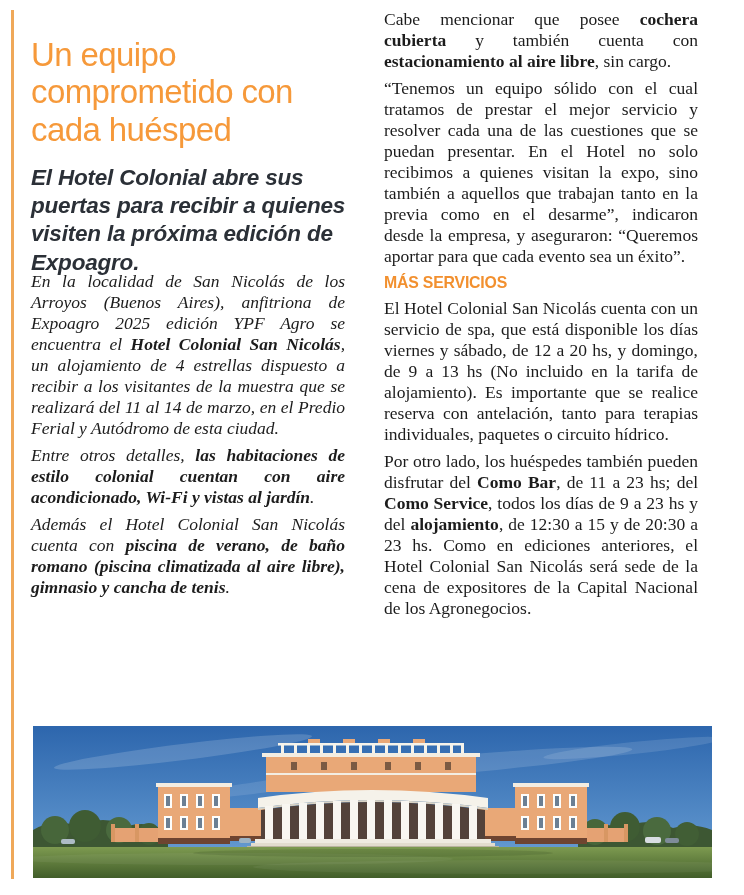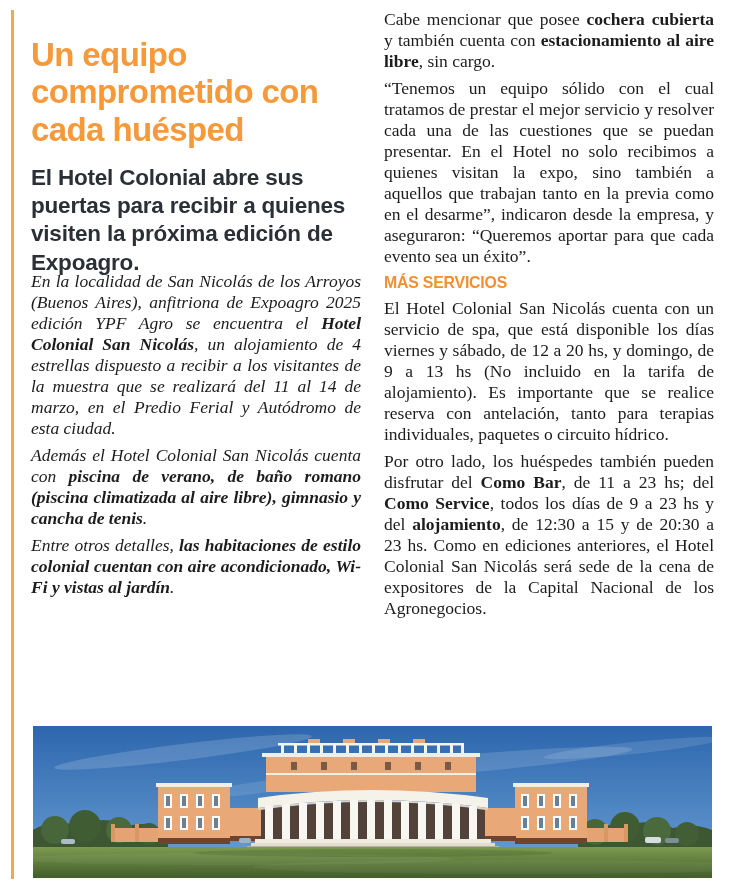--- a/index.html
+++ b/index.html
@@ -2,30 +2,30 @@
 <html lang="es"><head>
 <meta charset="utf-8">
 <style>
   html,body{margin:0;padding:0;background:#ffffff;}
   body{width:744px;height:895px;position:relative;overflow:hidden;
        font-family:"Liberation Serif",serif;-webkit-font-smoothing:antialiased;}
 
   .accent-rule{position:absolute;left:11px;top:10px;width:3px;height:869px;background:#efa859;}
 
   .headline{position:absolute;left:31px;top:14px;width:332px;
-    font-family:"Liberation Sans",sans-serif;font-weight:700;
+    font-family:"Liberation Sans",sans-serif;font-weight:400;
     font-size:33px;line-height:1.13;letter-spacing:-0.6px;color:#f6993a;}
 
   .standfirst{position:absolute;left:31px;top:141px;width:332px;
-    font-family:"Liberation Sans",sans-serif;font-weight:700;
+    font-family:"Liberation Sans",sans-serif;font-style:italic;font-weight:700;
     font-size:22.5px;line-height:1.26;letter-spacing:-0.2px;color:#2b3037;}
 
   .col{position:absolute;width:330px;font-size:17.5px;line-height:21px;
        color:#1c1c1c;text-align:justify;hyphens:auto;-webkit-hyphens:auto;}
-  .col p{margin:0 0 6px 0;}
+  .col p{margin:0 16px 6px 0;}
   .col strong{font-weight:bold;}
   .left-col{left:31px;top:271px;font-style:italic;}
   .right-col{left:384px;top:9px;}
 
   .section-subhead{font-family:"Liberation Sans",sans-serif;font-weight:700;
     font-size:16.5px;line-height:1.1;color:#f2902f;letter-spacing:-0.2px;
     margin:6px 0 7px 0;text-align:left;transform:scaleX(.96);transform-origin:left;}
 
   .photo{position:absolute;left:33px;top:726px;width:679px;height:152px;overflow:hidden;}
   .photo svg{display:block;}
@@ -34,22 +34,22 @@
 <body>
 
 <div class="accent-rule"></div>
 
 <h1 class="headline">Un equipo comprometido con cada huésped</h1>
 
 <p class="standfirst">El Hotel Colonial abre sus puertas para recibir a quienes visiten la próxima edición de Expoagro.</p>
 
 <div class="col left-col">
     <p>En la localidad de San Nicolás de los Arroyos (Buenos Aires), anfitriona de Expoagro 2025 edición YPF Agro se encuentra el <strong>Hotel Colonial San Nicolás</strong>, un alojamiento de 4 estrellas dispuesto a recibir a los visitantes de la muestra que se realizará del 11 al 14 de marzo, en el Predio Ferial y Autódromo de esta ciudad.</p>
+    <p>Entre otros detalles, <strong>las habitaciones de estilo colonial cuentan con aire acondicionado, Wi-Fi y vistas al jardín</strong>.</p>
     <p>Además el Hotel Colonial San Nicolás cuenta con <strong>piscina de verano, de baño romano (piscina climatizada al aire libre), gimnasio y cancha de tenis</strong>.</p>
-    <p>Entre otros detalles, <strong>las habitaciones de estilo colonial cuentan con aire acondicionado, Wi-Fi y vistas al jardín</strong>.</p>
   </div>
 
 <div class="col right-col">
   <div>
       <p>Cabe mencionar que posee <strong>cochera cubierta</strong> y también cuenta con <strong>estacionamiento al aire libre</strong>, sin cargo.</p>
       <p>“Tenemos un equipo sólido con el cual tratamos de prestar el mejor servicio y resolver cada una de las cuestiones que se puedan presentar. En el Hotel no solo recibimos a quienes visitan la expo, sino también a aquellos que trabajan tanto en la previa como en el desarme”, indicaron desde la empresa, y aseguraron: “Queremos aportar para que cada evento sea un éxito”.</p>
     </div>
   <h2 class="section-subhead">MÁS SERVICIOS</h2>
   <div>
       <p>El Hotel Colonial San Nicolás cuenta con un servicio de spa, que está disponible los días viernes y sábado, de 12 a 20 hs, y domingo, de 9 a 13 hs (No incluido en la tarifa de alojamiento). Es importante que se realice reserva con antelación, tanto para terapias individuales, paquetes o circuito hídrico.</p>

